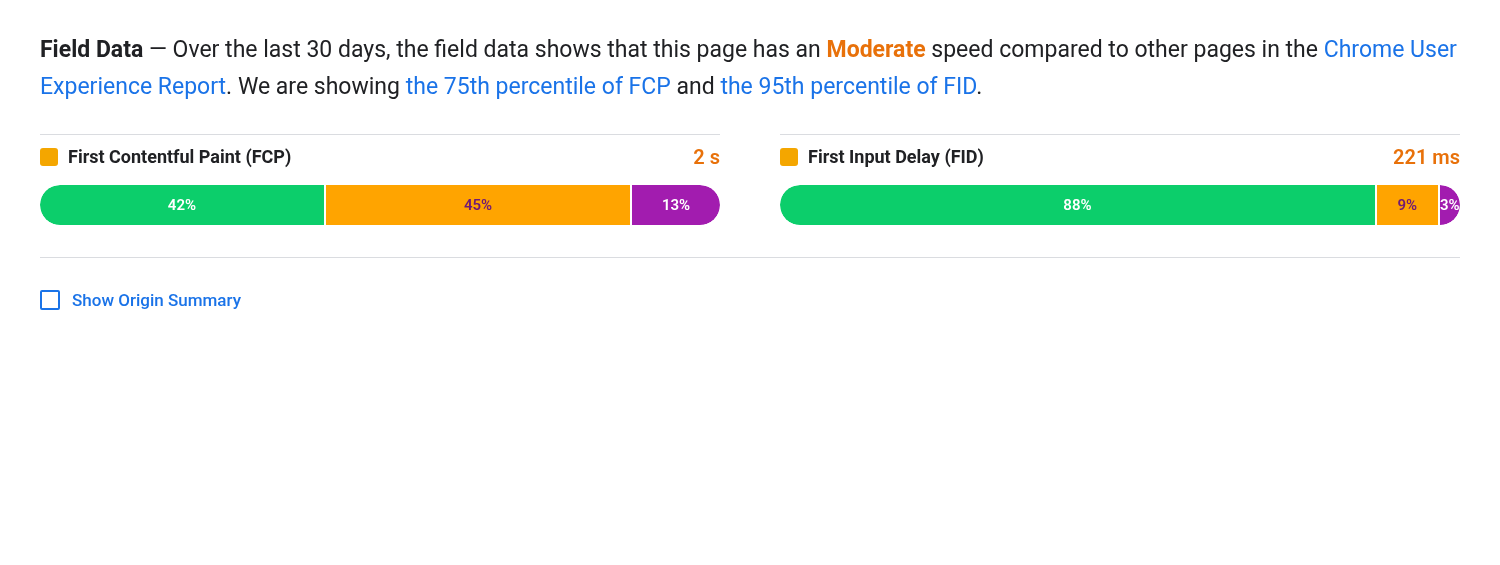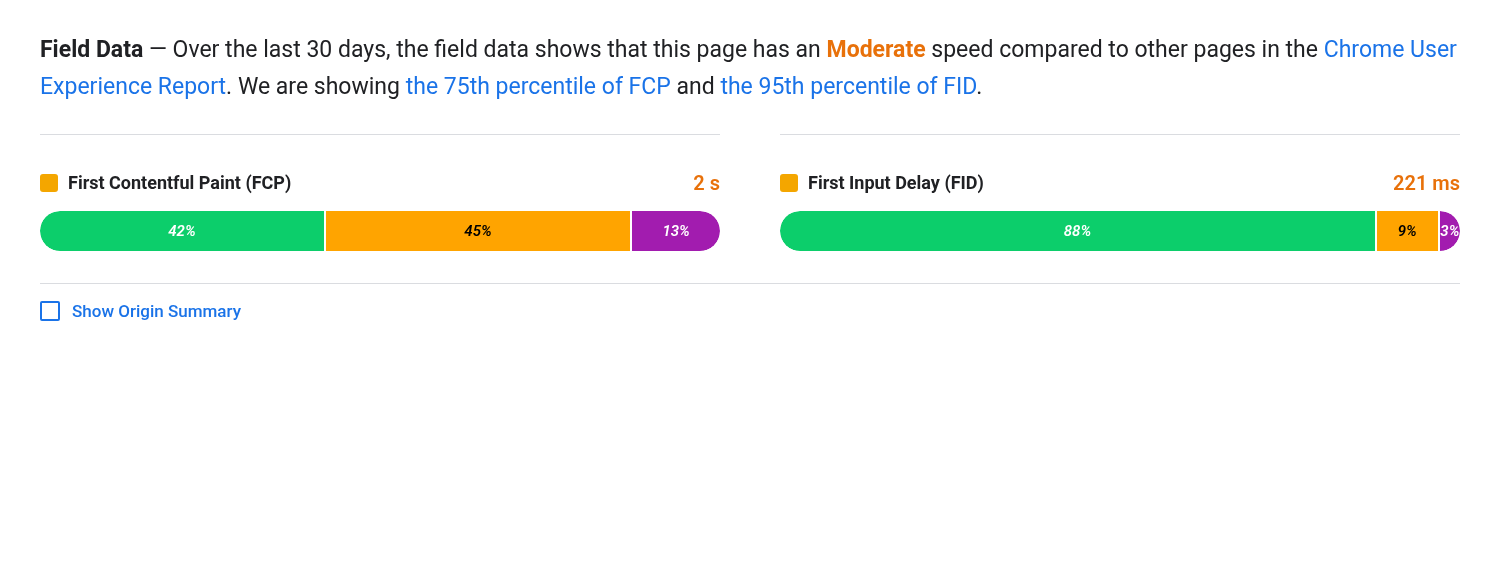--- a/index.html
+++ b/index.html
@@ -26,21 +26,21 @@
 
     .metrics-grid {
       display: grid;
       grid-template-columns: 1fr 1fr;
       gap: 0 60px;
       margin-bottom: 32px;
     }
 
     .metric-panel {
       border-top: 1px solid #dadce0;
-      padding-top: 36px;
+      padding-top: 10px;
     }
 
     .metric-header {
       display: flex;
       align-items: center;
       justify-content: space-between;
       margin-bottom: 16px;
     }
 
     .metric-title-group {
@@ -70,43 +70,42 @@
       font-weight: 600;
       color: #e8710a;
     }
 
     .bar-container {
       display: flex;
       height: 40px;
       border-radius: 20px;
       overflow: hidden;
       gap: 2px;
-      font-style: italic;
     }
 
     .bar-segment {
       display: flex;
       align-items: center;
       justify-content: center;
       font-size: 15px;
       font-weight: 600;
       color: #fff;
     }
 
     .bar-green { background: #0cce6b; }
-    .bar-orange { background: #ffa400; color: #000000; }
+    .bar-orange { background: #ffa400; color: #701a75; }
     .bar-red { background: #a21caf; }
 
     .bar-segment:first-child { border-radius: 20px 0 0 20px; }
     .bar-segment:last-child { border-radius: 0 20px 20px 0; }
     .bar-segment:only-child { border-radius: 20px; }
 
     .bottom-section {
       border-top: 1px solid #dadce0;
-      padding-top: 17px;
+      padding-top: 32px;
       margin-top: 8px;
     }
 
     .show-origin-label {
       display: flex;
       align-items: center;
       gap: 12px;
       cursor: pointer;
       width: fit-content;
     }

